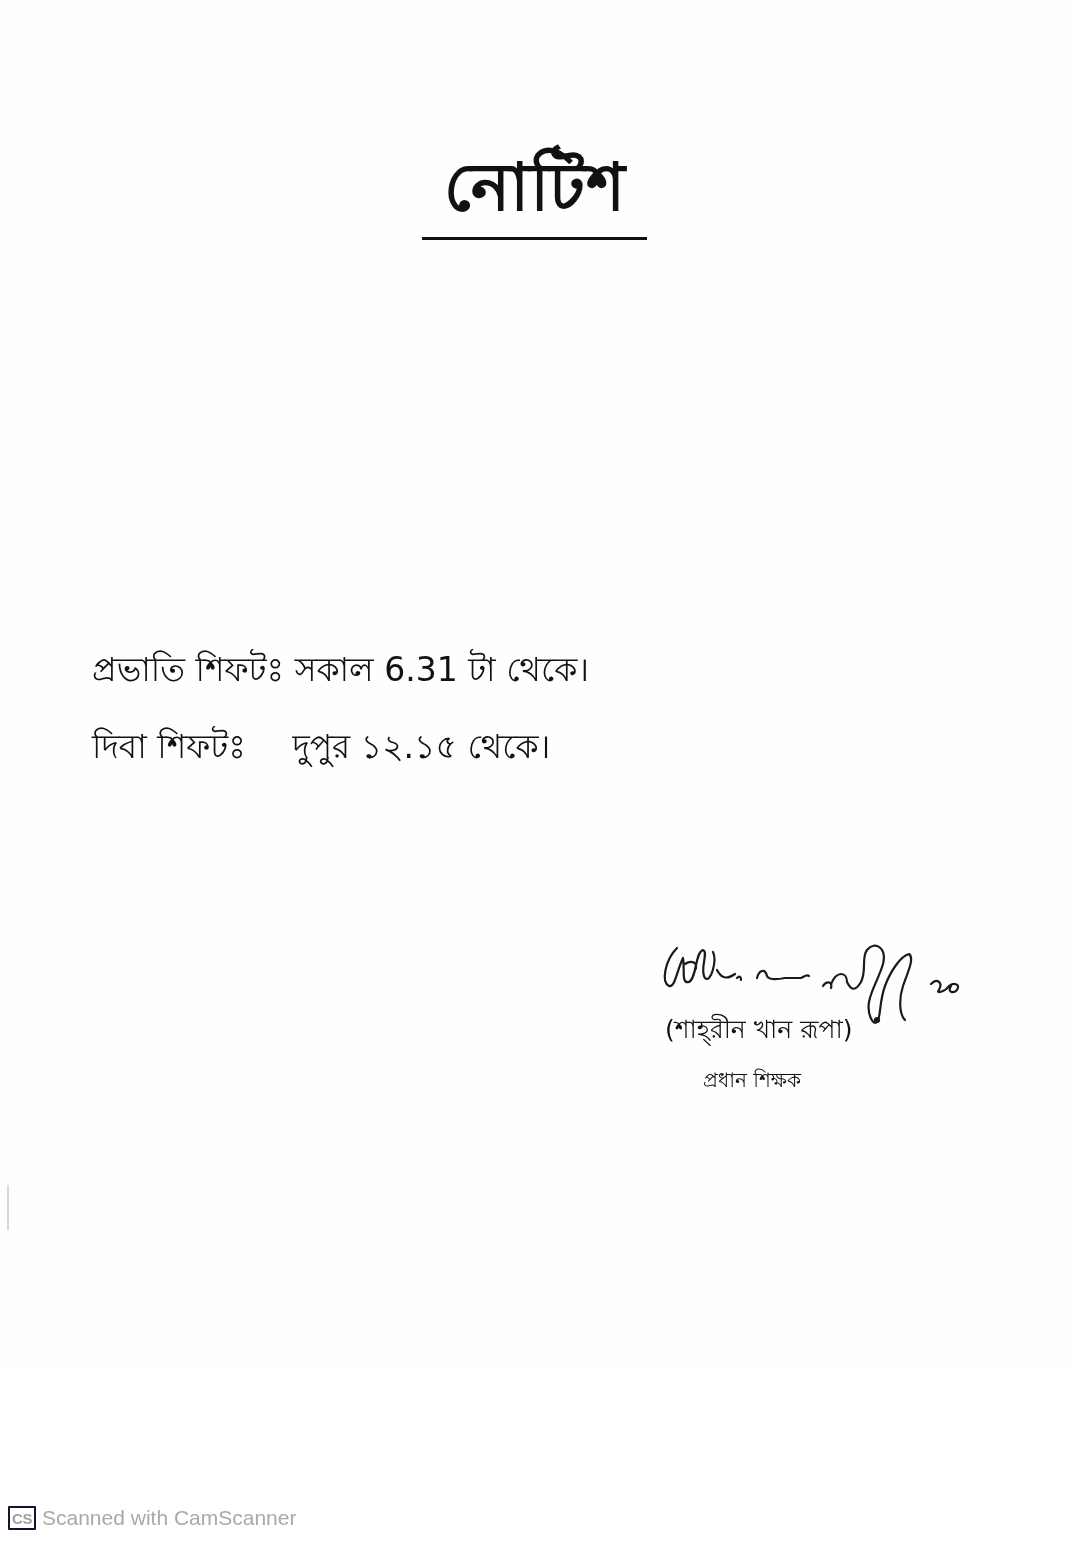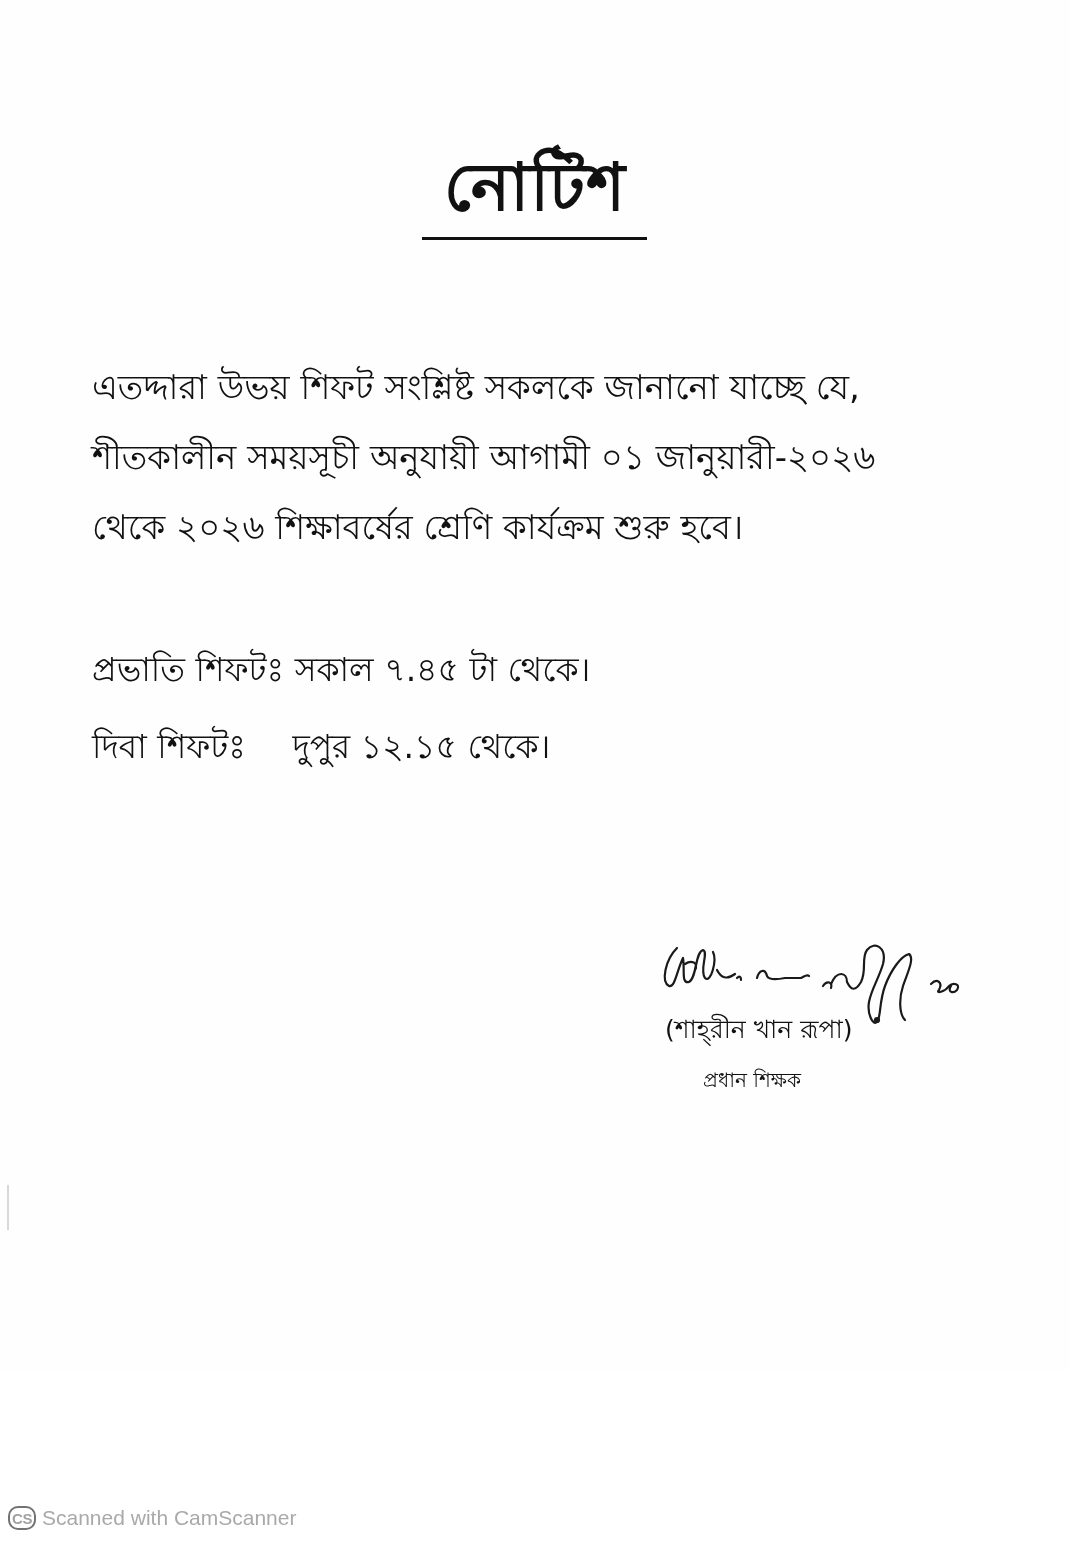--- a/index.html
+++ b/index.html
@@ -121,47 +121,42 @@
       color: #a9a9a9;
       font-family: "Liberation Sans", sans-serif;
       font-size: 21px;
     }
     .cs-logo {
       display: inline-flex;
       align-items: center;
       justify-content: center;
       width: 28px;
       height: 24px;
-      border: 2px solid #737373;
-      border-radius: 10px;
+      border: 2px solid #0f172a;
+      border-radius: 1px;
       font-weight: bold;
       font-size: 15px;
       color: #a0a0a0;
       box-sizing: border-box;
       letter-spacing: -0.5px;
     }
   </style>
 </head>
 <body>
 
 <div class="page">
 
   <div class="title">নোটিশ</div>
   <div class="title-underline"></div>
 
 
-  <div class="body-text">
-    <span class="body-line">এতদ্দারা উভয় শিফট সংশ্লিষ্ট সকলকে জানানো যাচ্ছে যে,</span>
-    <span class="body-line">শীতকালীন সময়সূচী অনুযায়ী আগামী ০১ জানুয়ারী-২০২৬</span>
-    <span class="body-line">থেকে ২০২৬ শিক্ষাবর্ষের শ্রেণি কার্যক্রম শুরু হবে।</span>
-  </div>
 
   <div class="shift morning">
     <span>প্রভাতি শিফটঃ</span>
-    <span>সকাল ৭.৪৫ টা থেকে।</span>
+    <span>সকাল 6.31 টা থেকে।</span>
   </div>
 
   <div class="shift day">
     <span>দিবা শিফটঃ</span><span class="gap"></span>
     <span>দুপুর ১২.১৫ থেকে।</span>
   </div>
 
   <svg class="signature" viewBox="0 0 340 120" fill="none" stroke="#1a1a1a" stroke-width="2.2" stroke-linecap="round" stroke-linejoin="round">
     <path d="M22 18 C10 30, 6 52, 14 56 C20 58, 22 40, 28 28 C30 40, 26 54, 34 52 C42 48, 40 22, 48 20 C54 22, 44 40, 50 48 C56 54, 62 30, 58 22"></path>
     <path d="M30 34 C36 30, 44 32, 40 40"></path>

